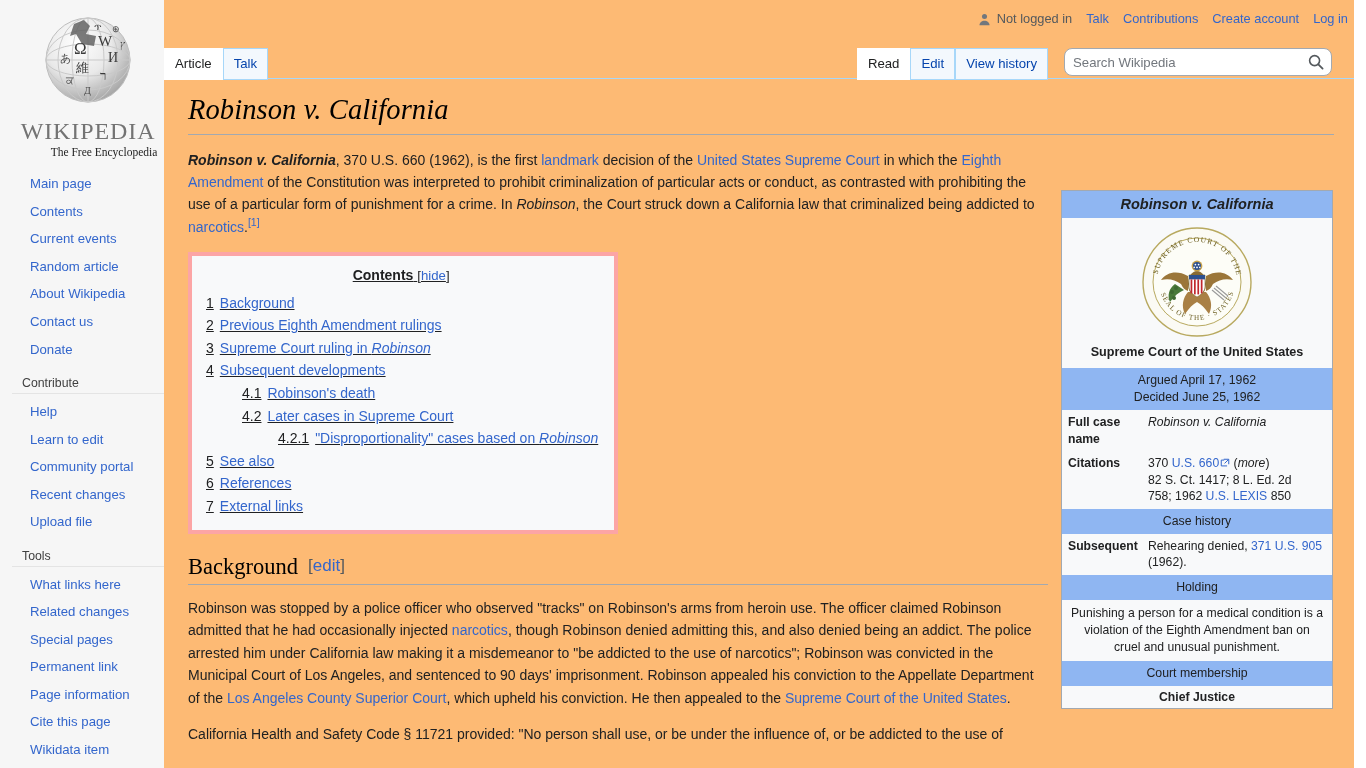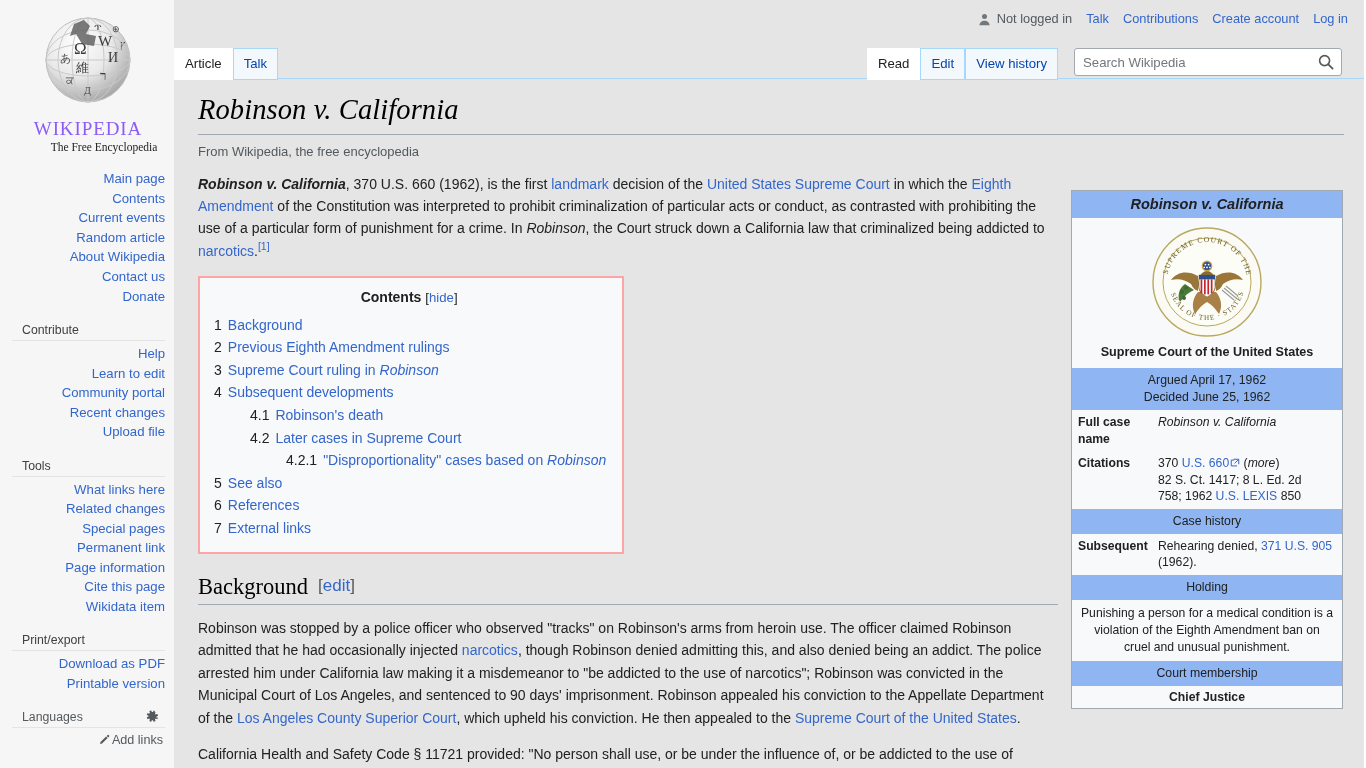--- a/index.html
+++ b/index.html
@@ -43,44 +43,44 @@
     overflow: hidden;
   }
   #logo-wrap {
     padding-top: 10px;
     text-align: center;
     width: 176px;
   }
   #globe { margin: 0 auto; display:block; }
   #wordmark {
     font-family: "Liberation Serif", serif;
-    font-size: 19px;
+    font-size: 24px;
     letter-spacing: 0.9px;
-    color: #8b5cf6;
+    color: #737373;
     margin-top: 4px;
     text-align: center;
   }
   #tagline {
     font-family: "Liberation Serif", serif;
     font-size: 11.5px;
     color: #222;
     margin-top: 1px;
     text-align: center;
     padding-left: 32px;
   }
   .nav-portal { margin-top: 14px; padding-left: 12px; padding-right: 10px; }
   .portal-heading {
     font-size: 12.3px;
     color: #404040;
     padding: 3px 0 3px 10px;
     border-bottom: 1px solid #e4e4e4;
     margin-bottom: 3px;
   }
   .nav-list { list-style: none; margin: 0; padding: 0 0 0 10px; }
-  .nav-list li { margin: 0; padding: 0; text-align: right; }
+  .nav-list li { margin: 8px; padding: 0; }
   .nav-list li a {
     display: block;
     font-size: 13.2px;
     line-height: 19.5px;
     padding: 0;
     color: #3366cc;
   }
   #portal-main { margin-top: 16px; }
   #portal-main .nav-list li a { line-height: 19.6px; }
   .lang-portal { margin-top: 14px; padding-left: 12px; padding-right: 10px; }
@@ -99,23 +99,23 @@
     padding-top: 4px;
     padding-right: 2px;
     font-size: 12.6px;
   }
   .addlinks-row a { color: #54595d; }
   .pencil { width: 12px; height: 12px; position: relative; top: 2px; margin-right: 2px; }
 
   
   #content-col {
     position: absolute;
-    left: 174px; top: 0;
+    left: 164px; top: 0;
     width: 1190px; height: 768px;
-    background: #e5e5e5;
+    background: #fdba74;
   }
   #ns-tabs {
     position: absolute;
     left: 0; top: 44px;
     height: 35px;
     display: flex; align-items: flex-end;
     font-size: 13.2px;
   }
   .ns-tab {
     padding: 7px 10px 8px 10px;
@@ -169,21 +169,21 @@
     height: 1px;
     background: #a7d7f9;
   }
   #search-box {
     position: absolute;
     right: 22px; top: 48px;
     width: 268px; height: 28px;
     border: 1px solid #a2a9b1;
     background: #fff;
     display: flex; align-items: center;
-    border-radius: 3px;
+    border-radius: 8px;
   }
   #search-input {
     border: 0; outline: 0;
     font-family: "Liberation Sans", sans-serif;
     font-size: 13.2px;
     color: #202122;
     padding: 0 8px;
     flex: 1;
     height: 26px;
     background: transparent;
@@ -225,27 +225,28 @@
     font-size: 14px;
     line-height: 22.4px;
   }
   #body-content p { margin: 0 0 14px 0; }
   #body-content b { font-weight: bold; }
   .i { font-style: italic; }
   sup.reference { font-size: 10.5px; vertical-align: super; line-height: 1; }
 
   
   #toc {
-    border: 2px solid #fca5a5;
+    border: 4px solid #fca5a5;
     background: #f8f9fa;
     padding: 8px 16px 12px 12px;
     display: inline-block;
     min-width: 375px;
     margin: 0 0 16px 0;
     font-size: 14px;
+    text-decoration: underline;
   }
   #toc-title {
     text-align: center;
     font-weight: bold;
     font-size: 14px;
     padding-bottom: 4px;
   }
   #toc-title .toctoggle { font-weight: normal; font-size: 13.2px; color: #202122; }
   #toc-title .toctoggle a { color: #3366cc; }
   #toc ul { list-style: none; margin: 0; padding: 0; }
@@ -516,21 +517,20 @@
     <button id="search-btn">
       <svg width="16" height="16" viewBox="0 0 16 16">
         <circle cx="6.6" cy="6.6" r="5" fill="none" stroke="#54595d" stroke-width="1.6"></circle>
         <line x1="10.3" y1="10.3" x2="14.6" y2="14.6" stroke="#54595d" stroke-width="1.8" stroke-linecap="round"></line>
       </svg>
     </button>
   </div>
 
   <div id="article">
     <h1 id="firstHeading">Robinson v. California</h1>
-    <div id="siteSub">From Wikipedia, the free encyclopedia</div>
 
     <div id="body-content">
 
       <p><b class="i">Robinson v. California</b><span>, 370 U.S. 660 (1962), is the first </span><a href="#">landmark</a><span> decision of the </span><a href="#">United States Supreme Court</a><span> in which the </span><a href="#">Eighth Amendment</a><span> of the Constitution was interpreted to prohibit criminalization of particular acts or conduct, as contrasted with prohibiting the use of a particular form of punishment for a crime. In </span><span class="i">Robinson</span><span>, the Court struck down a California law that criminalized being addicted to </span><a href="#">narcotics</a><span>.</span><sup class="reference"><a href="#">[1]</a></sup></p>
 
       
       <div id="toc">
         <div id="toc-title">
           <span>Contents</span>
           <span class="toctoggle"><span>[</span><a href="#">hide</a><span>]</span></span>

